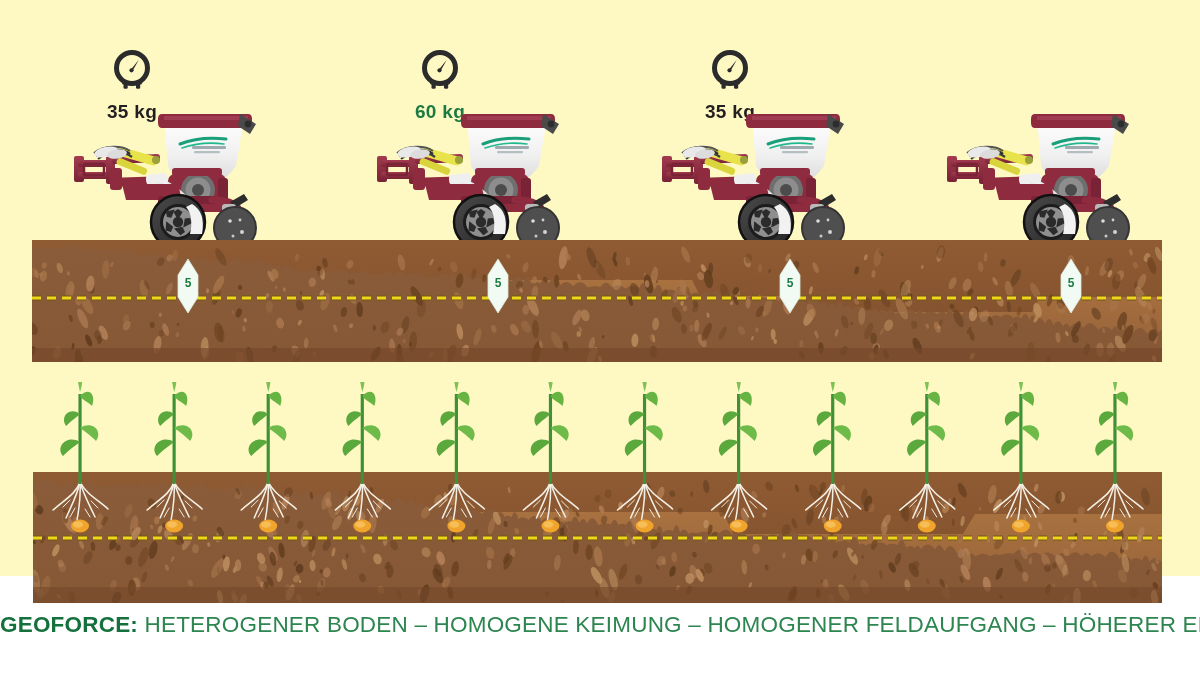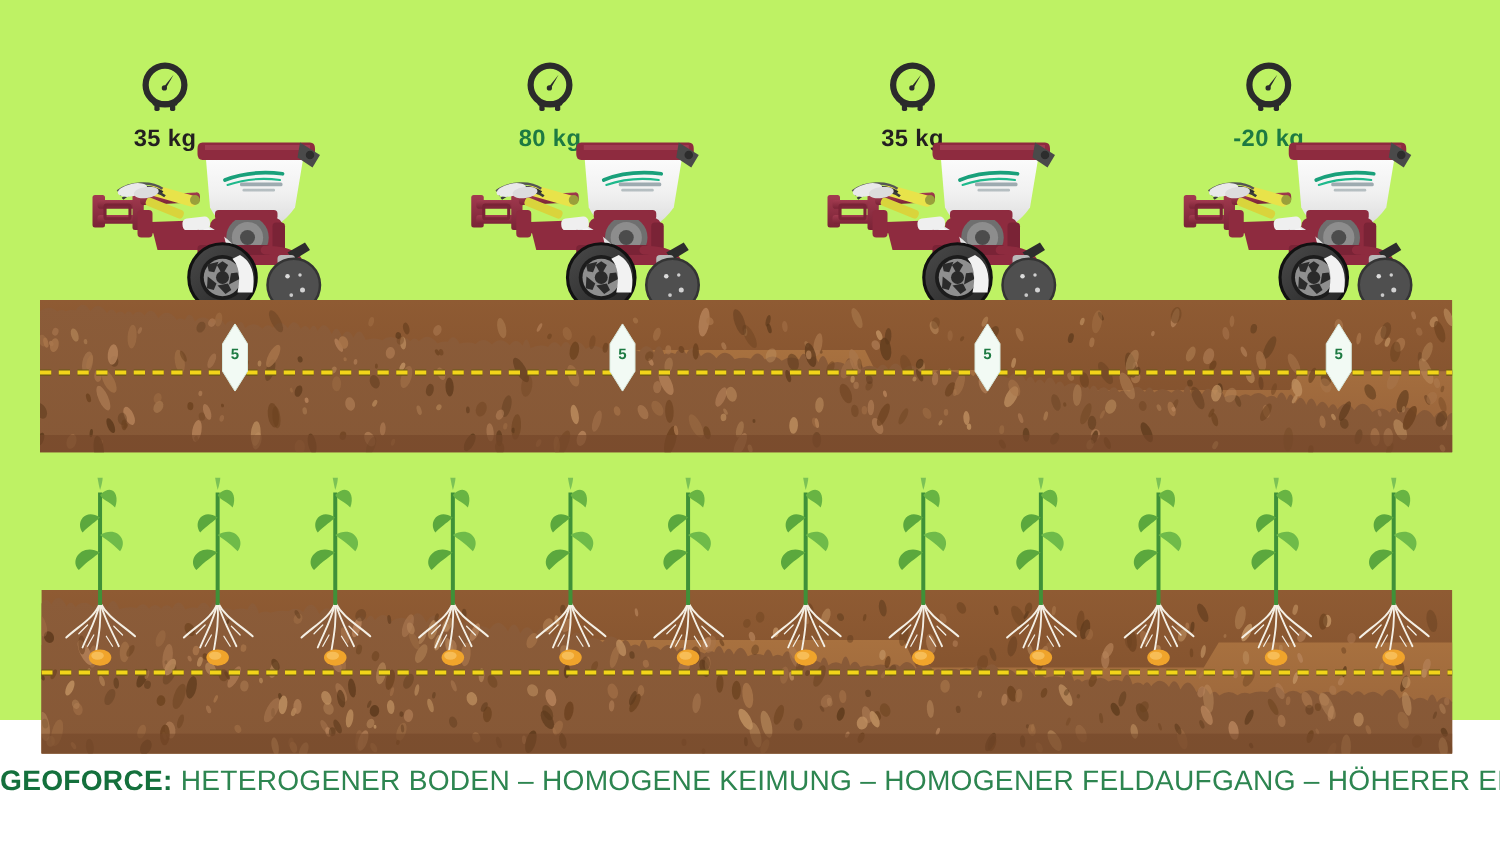--- a/index.html
+++ b/index.html
@@ -13,21 +13,21 @@
     position: relative;
     overflow: hidden;
     font-family: "Liberation Sans", sans-serif;
   }
 
   #stage {
     position: absolute;
     left: 0; top: 0;
     width: 1200px;
     height: 576px;
-    background: #bef264;
+    background: #fef9c3;
   }
 
   
   .gauge-col {
     position: absolute;
     width: 120px;
     text-align: center;
   }
   .gauge-icon {
     width: 44px;
@@ -120,46 +120,35 @@
 
   <div class="gauge-col" id="gcol1" style="left: 380px; top: 48px;">
     <svg class="gauge-icon" viewBox="0 0 44 46">
       <circle cx="22" cy="20" r="15.5" fill="none" stroke="#2b2b2b" stroke-width="5"></circle>
       <path d="M20.2 22.6 L29 11.5 L22.6 22.8 Z" fill="#2b2b2b"></path>
       <circle cx="21.5" cy="22.3" r="2.1" fill="#2b2b2b"></circle>
       <rect x="13.5" y="34.5" width="4.2" height="6.2" rx="1.3" fill="#2b2b2b"></rect>
       <rect x="26" y="34.5" width="4.2" height="6.2" rx="1.3" fill="#2b2b2b"></rect>
       <rect x="12" y="33" width="20" height="3.6" rx="1.6" fill="#2b2b2b"></rect>
     </svg>
-    <div class="weight-label" style="color: rgb(29, 122, 66);">80 kg</div>
+    <div class="weight-label" style="color: rgb(29, 122, 66);">60 kg</div>
   </div>
 
   <div class="gauge-col" id="gcol2" style="left: 670px; top: 48px;">
     <svg class="gauge-icon" viewBox="0 0 44 46">
       <circle cx="22" cy="20" r="15.5" fill="none" stroke="#2b2b2b" stroke-width="5"></circle>
       <path d="M20.2 22.6 L29 11.5 L22.6 22.8 Z" fill="#2b2b2b"></path>
       <circle cx="21.5" cy="22.3" r="2.1" fill="#2b2b2b"></circle>
       <rect x="13.5" y="34.5" width="4.2" height="6.2" rx="1.3" fill="#2b2b2b"></rect>
       <rect x="26" y="34.5" width="4.2" height="6.2" rx="1.3" fill="#2b2b2b"></rect>
       <rect x="12" y="33" width="20" height="3.6" rx="1.6" fill="#2b2b2b"></rect>
     </svg>
     <div class="weight-label" style="color: rgb(35, 31, 32);">35 kg</div>
   </div>
 
-  <div class="gauge-col" id="gcol3" style="left: 955px; top: 48px;">
-    <svg class="gauge-icon" viewBox="0 0 44 46">
-      <circle cx="22" cy="20" r="15.5" fill="none" stroke="#2b2b2b" stroke-width="5"></circle>
-      <path d="M20.2 22.6 L29 11.5 L22.6 22.8 Z" fill="#2b2b2b"></path>
-      <circle cx="21.5" cy="22.3" r="2.1" fill="#2b2b2b"></circle>
-      <rect x="13.5" y="34.5" width="4.2" height="6.2" rx="1.3" fill="#2b2b2b"></rect>
-      <rect x="26" y="34.5" width="4.2" height="6.2" rx="1.3" fill="#2b2b2b"></rect>
-      <rect x="12" y="33" width="20" height="3.6" rx="1.6" fill="#2b2b2b"></rect>
-    </svg>
-    <div class="weight-label" style="color: rgb(29, 122, 66);">-20 kg</div>
-  </div>
 
   <div class="planter" id="pl0" style="left: 72px; top: 108px;">
   <svg viewBox="0 0 200 145" width="200" height="145">
     <defs>
       <linearGradient id="hopG" x1="0" y1="0" x2="0" y2="1">
         <stop offset="0" stop-color="#ffffff"></stop>
         <stop offset="0.55" stop-color="#f0f0f0"></stop>
         <stop offset="1" stop-color="#d8d8d8"></stop>
       </linearGradient>
       <linearGradient id="tireG" x1="0" y1="0" x2="1" y2="1">

